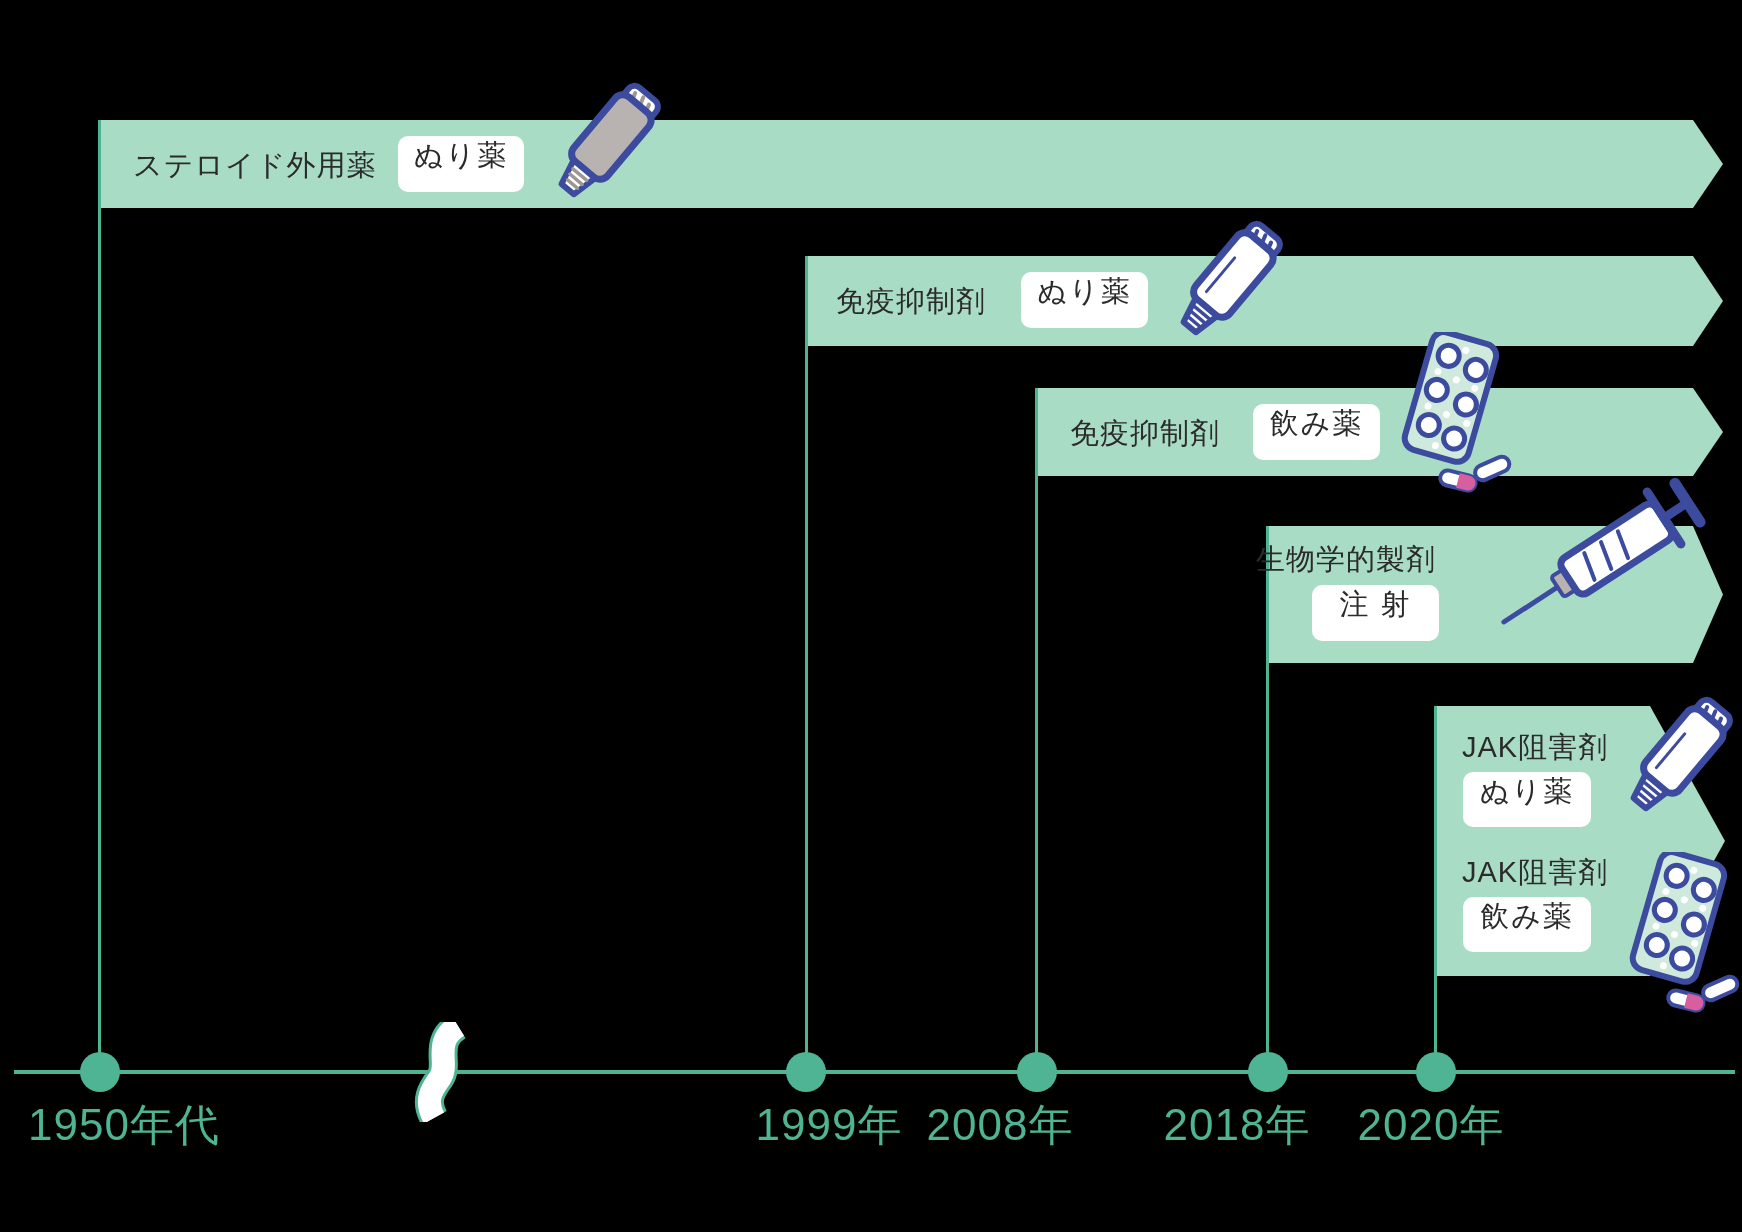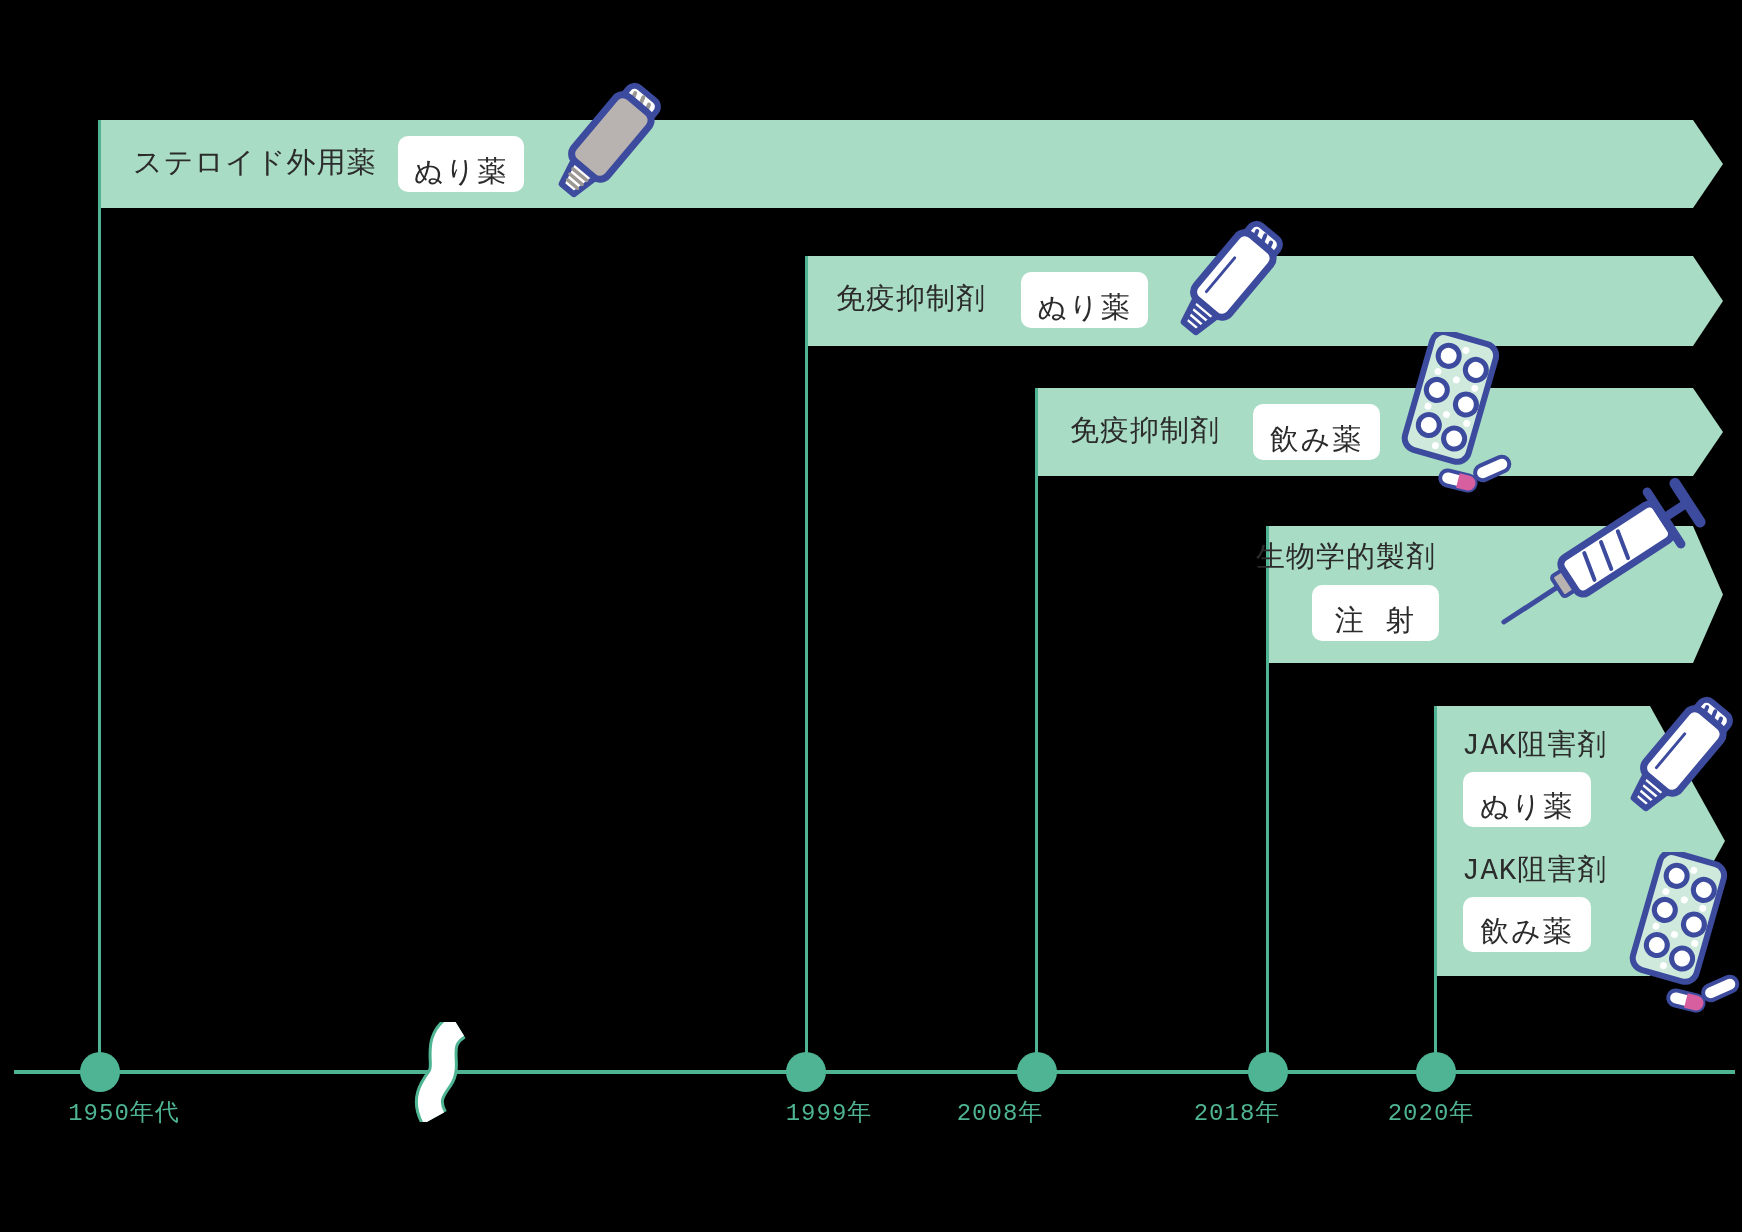--- a/index.html
+++ b/index.html
@@ -1,40 +1,40 @@
 <!DOCTYPE html>
 <html><head>
 <meta charset="utf-8">
 <style>
   html,body{margin:0;padding:0;background:#000;}
   .stage{
     position:relative;width:1742px;height:1232px;background:#000;overflow:hidden;
-    font-family:Liberation Mono, monospace;
+    font-family:Liberation Sans, sans-serif;
   }
   .bar{
     position:absolute;background:#a9dcc5;z-index:1;
     clip-path:polygon(0 0,calc(100% - 30px) 0,100% 50%,calc(100% - 30px) 100%,0 100%);
   }
   .bar.deep-notch{
     clip-path:polygon(0 0,calc(100% - 75px) 0,100% 50%,calc(100% - 75px) 100%,0 100%);
   }
   .vline{position:absolute;width:3px;background:#4eb493;z-index:2;}
   .bar-label{
     position:absolute;font-size:29px;line-height:34px;color:#2b2b2b;
     white-space:nowrap;z-index:3;letter-spacing:1px;
   }
   .badge{
     position:absolute;background:#fff;border-radius:10px;z-index:3;
-    display:flex;align-items:flex-end;justify-content:center;
+    display:flex;align-items:flex-start;justify-content:center;
     font-size:29px;color:#2b2b2b;letter-spacing:2px;white-space:nowrap;
   }
   .timeline-line{position:absolute;left:14px;top:1070px;width:1721px;height:4px;background:#4eb493;z-index:2;}
   .dot{position:absolute;top:1052px;width:40px;height:40px;border-radius:50%;background:#4eb493;z-index:3;}
   .year-label{
-    position:absolute;top:1096px;font-size:24px;color:#4eb493;z-index:3;
+    position:absolute;top:1096px;font-size:44px;color:#4eb493;z-index:3;
     transform:translateX(-50%);white-space:nowrap;letter-spacing:1px;
   }
   .icon{position:absolute;z-index:4;}
   .squiggle{position:absolute;left:408px;top:1022px;z-index:3;}
 </style>
 </head>
 <body>
 
 <div class="stage">
 

